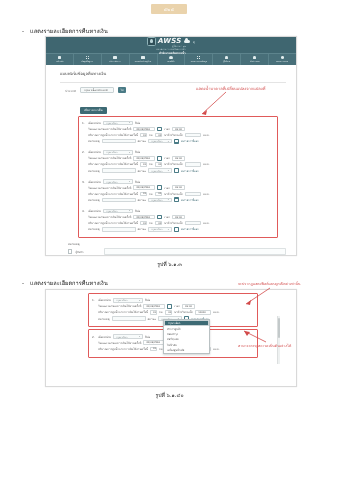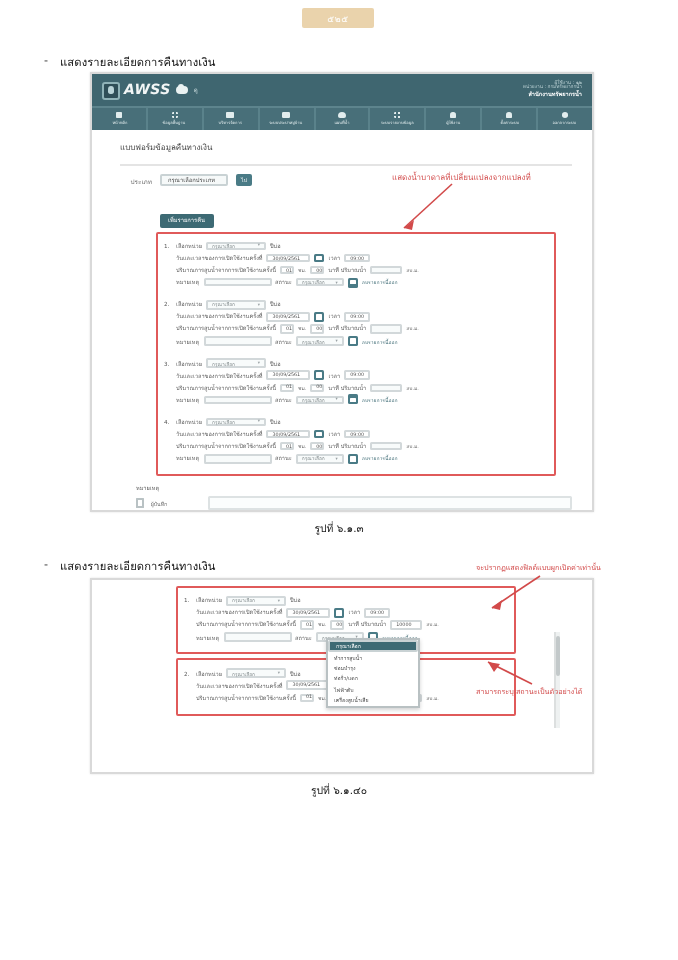--- a/index.html
+++ b/index.html
@@ -36,21 +36,21 @@
     position:absolute;
     background:#ffffff;
     border:0.6px solid #d9d9d9;
     box-shadow:0 0 1px rgba(0,0,0,.12);
     overflow:hidden;
   }
   
   .app-header{
     position:relative;height:16px;background:#3f6670;
     display:flex;align-items:center;justify-content:space-between;
-    padding:0 5px;box-sizing:border-box;
+    padding:0 5px;box-sizing:border-box;flex-direction:column;
   }
   .brand{display:flex;align-items:center;gap:2px;}
   .brand-seal{
     width:7px;height:7px;border-radius:1.5px;
     background:#2f4f58;border:0.4px solid #8fb3b8;
     position:relative;
   }
   .brand-seal:after{
     content:"";position:absolute;left:1.5px;top:1.2px;
     width:3.5px;height:4px;border-radius:50% 50% 40% 40%;

